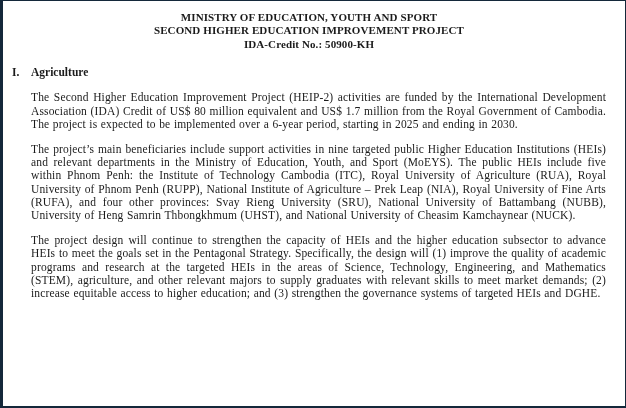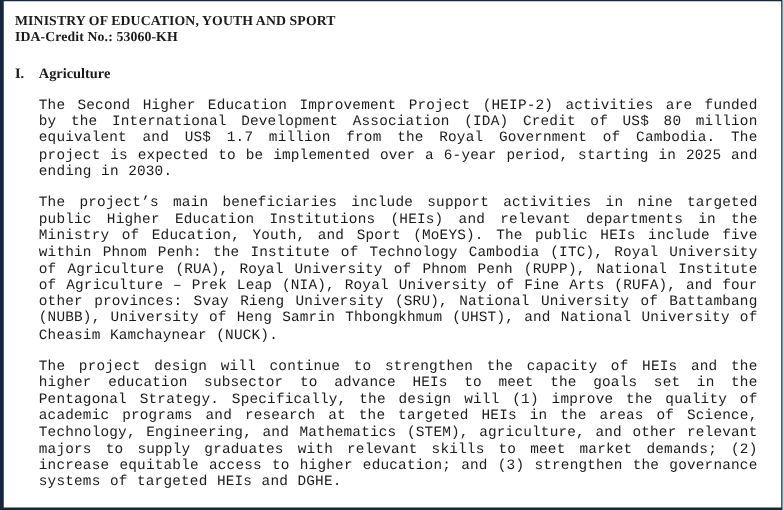--- a/index.html
+++ b/index.html
@@ -17,20 +17,21 @@
     border-bottom-width: 2px;
     font-family: "Liberation Serif", "DejaVu Serif", serif;
     color: var(--text);
   }
   .page {
     width: 100%;
     height: 100%;
     padding: 10px 19px 0 9px;
   }
   .letterhead, .title-block {
+    text-align: center;
     font-weight: bold;
     font-size: 11px;
     line-height: 13.4px;
     letter-spacing: 0.1px;
   }
   .title-block { margin-top: 20px; }
   .section-heading {
     display: flex;
     margin-top: 15px;
     font-weight: bold;
@@ -38,31 +39,31 @@
     line-height: 13.2px;
   }
   .sec-num { flex: none; width: 19px; }
   .para {
     margin: 12px 0 0 19px;
     text-align: justify;
     font-size: 11.5px;
     line-height: 13.2px;
     letter-spacing: 0.15px;
     word-spacing: 0.5px;
-    font-family: Liberation Mono, monospace;
   }
 </style>
 </head>
 <body>
 
 <div class="page">
 
   <div class="letterhead">
     <div>MINISTRY OF EDUCATION, YOUTH AND SPORT</div>
-    <div>IDA-Credit No.: 53060-KH</div>
+    <div>SECOND HIGHER EDUCATION IMPROVEMENT PROJECT</div>
+    <div>IDA-Credit No.: 50900-KH</div>
   </div>
 
 
   <div class="section-heading">
     <span class="sec-num">I.</span>
     <span class="sec-title">Agriculture</span>
   </div>
 
   <p class="para">The Second Higher Education Improvement Project (HEIP-2) activities are funded by the International Development Association (IDA) Credit of US$ 80 million equivalent and US$ 1.7 million from the Royal Government of Cambodia. The project is expected to be implemented over a 6-year period, starting in 2025 and ending in 2030.</p>
   <p class="para">The project’s main beneficiaries include support activities in nine targeted public Higher Education Institutions (HEIs) and relevant departments in the Ministry of Education, Youth, and Sport (MoEYS). The public HEIs include five within Phnom Penh: the Institute of Technology Cambodia (ITC), Royal University of Agriculture (RUA), Royal University of Phnom Penh (RUPP), National Institute of Agriculture – Prek Leap (NIA), Royal University of Fine Arts (RUFA), and four other provinces: Svay Rieng University (SRU), National University of Battambang (NUBB), University of Heng Samrin Thbongkhmum (UHST), and National University of Cheasim Kamchaynear (NUCK).</p>

